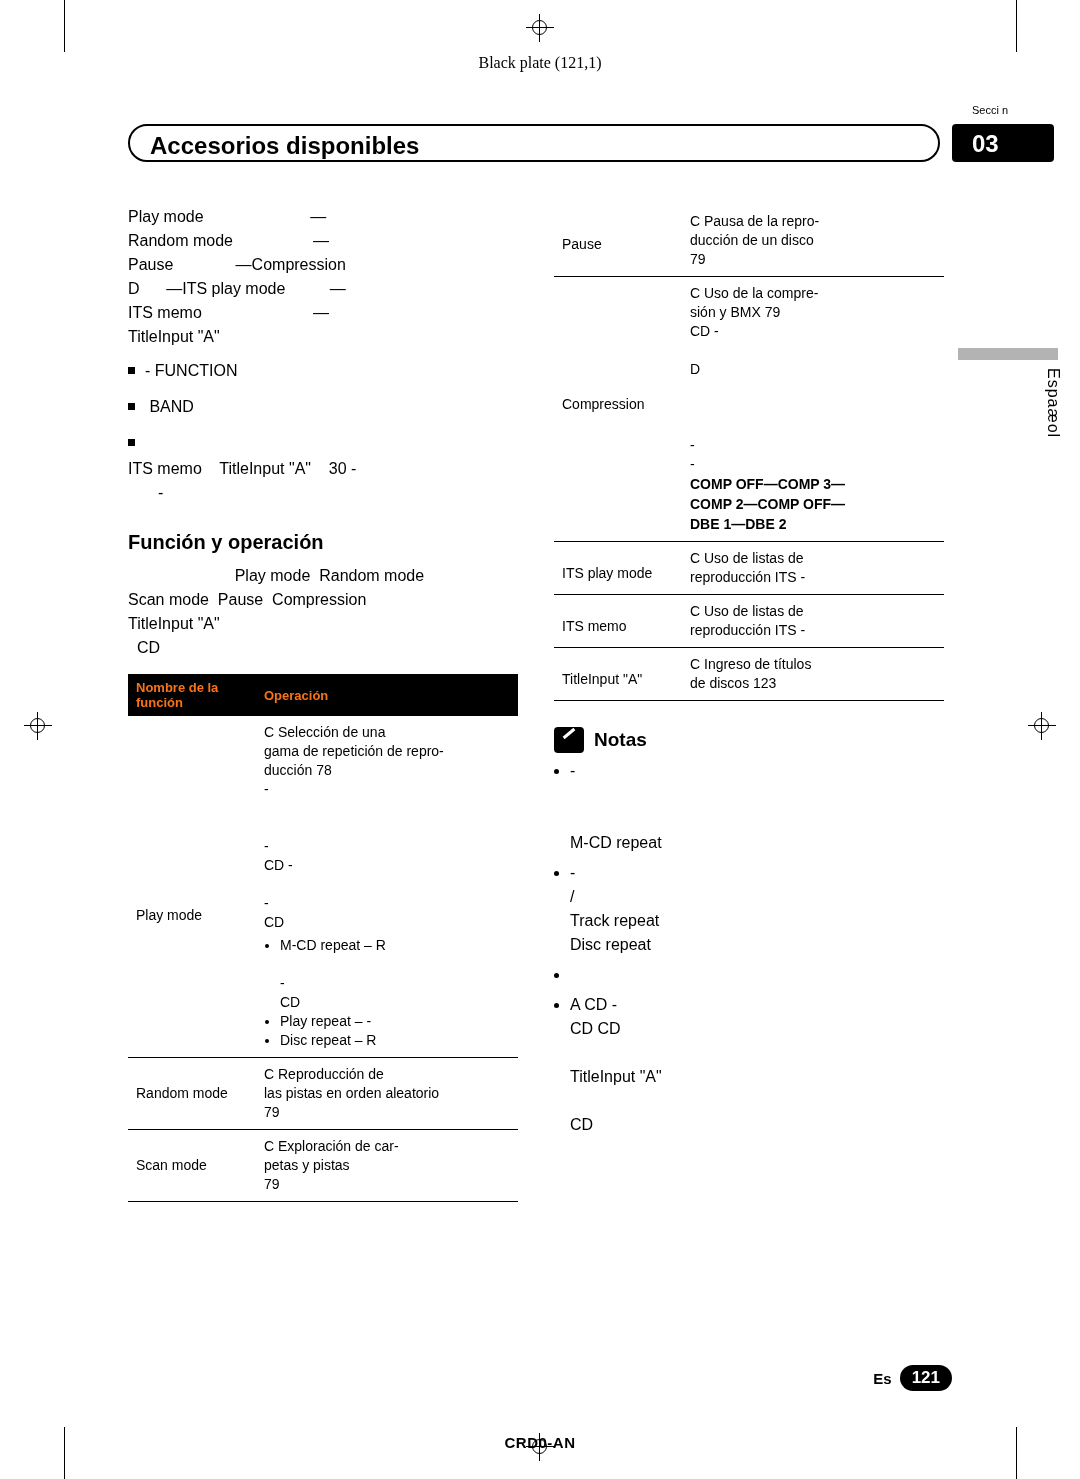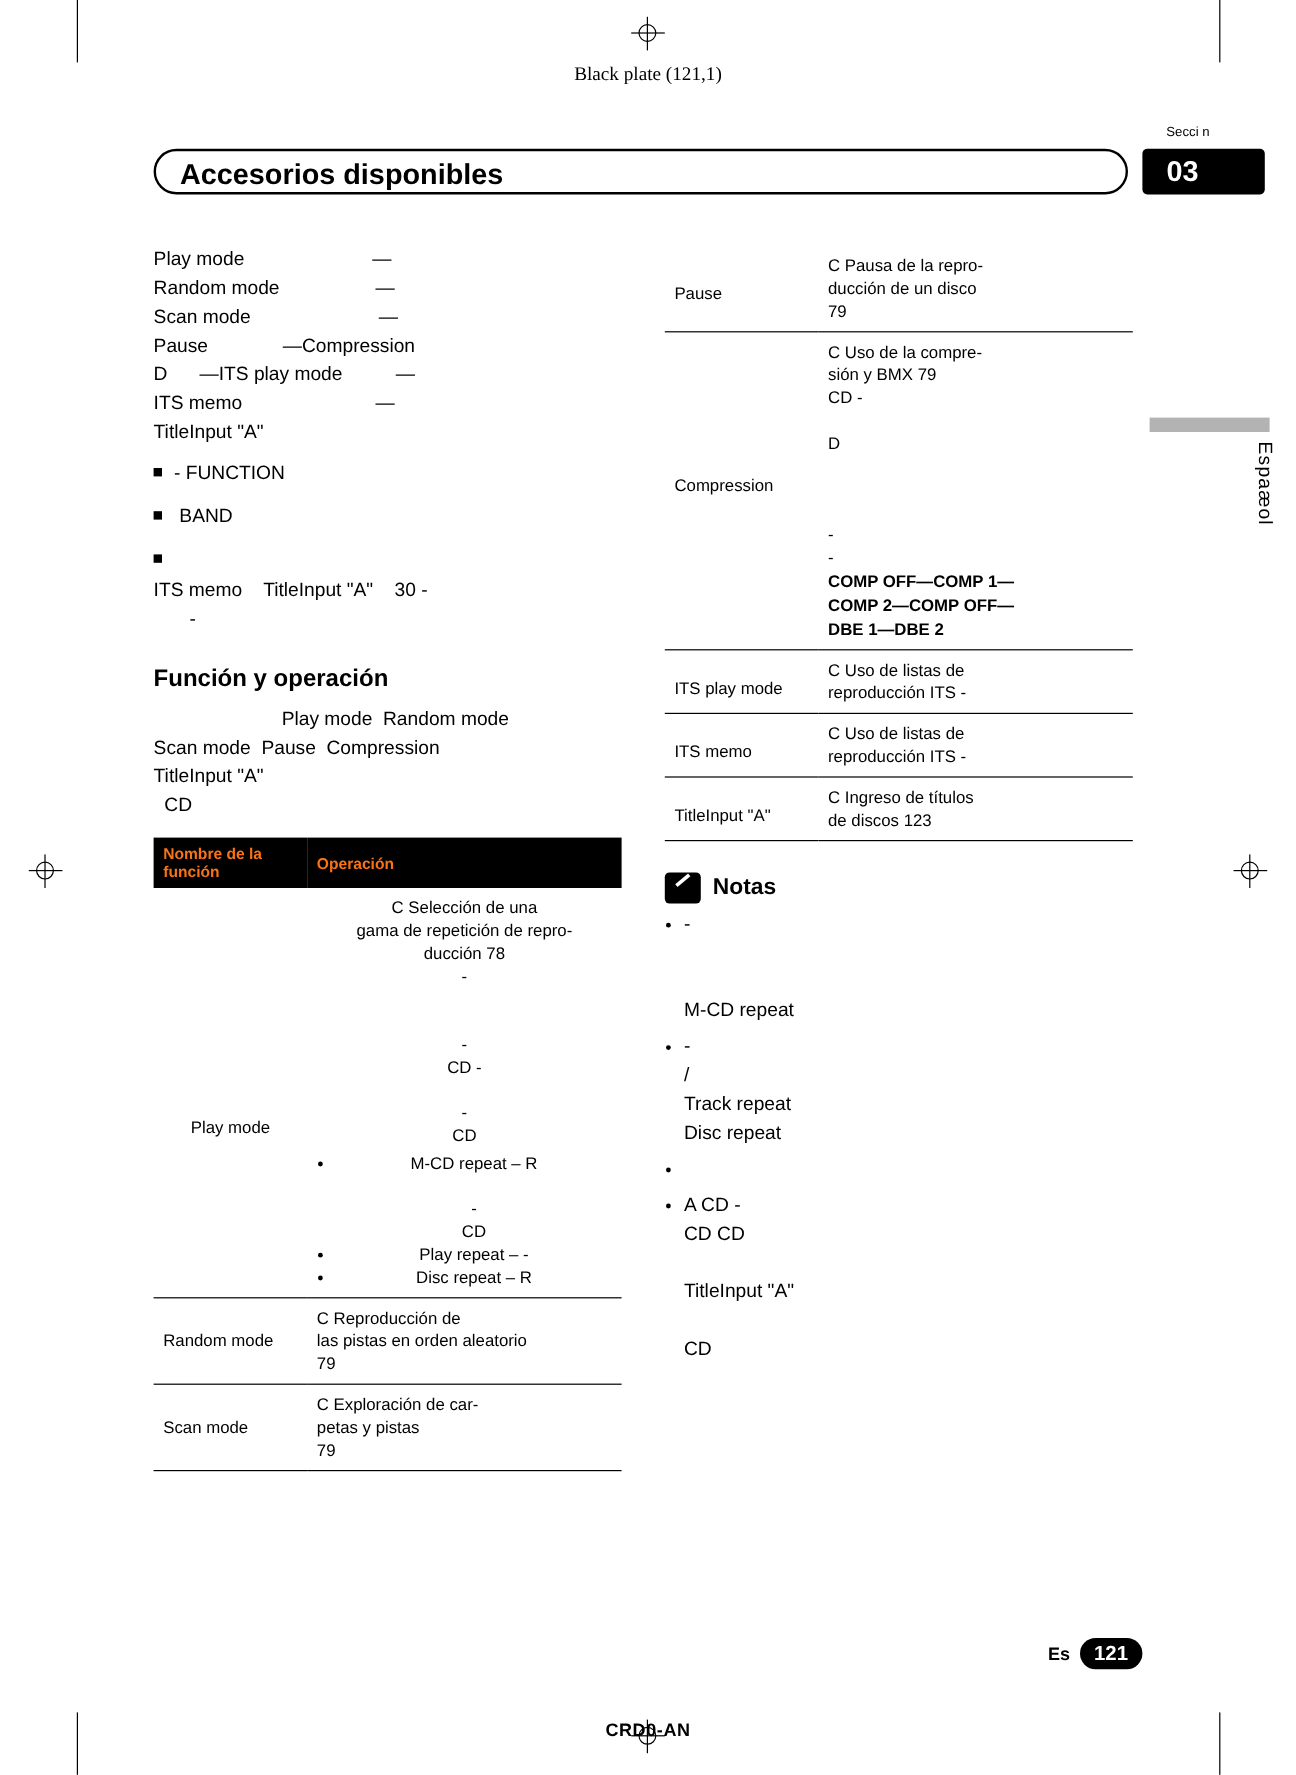--- a/index.html
+++ b/index.html
@@ -182,21 +182,21 @@
     text-align: left;
     padding: 6px 8px;
   }
   table.fn td {
     vertical-align: top;
     padding: 7px 8px 7px 8px;
     border-bottom: 1px solid #000;
     line-height: 19px;
     font-size: 14px;
   }
-  table.fn tr.norule td { border-bottom: none; text-align: center; }
+  table.fn tr.norule td { border-bottom: none; }
   table.fn td.name { width: 112px; }
   table.fn td.op { }
   table.fn .topline td { border-top: 1px solid #000; }
 
   
   .notas-head {
     display: flex;
     align-items: center;
     margin-top: 26px;
     margin-bottom: 6px;
@@ -281,21 +281,20 @@
 <div class="chapter-box">
   <span>03</span>
 </div>
 
 <div class="side-tab"></div>
 <div class="side-lang">Espaæol</div>
 
 <div class="col col-left">
   <div class="line">Play mode                        —</div>
   <div class="line">Random mode                  —</div>
-  <div class="line">Scan mode                        —</div>
   <div class="line">Pause              —Compression</div>
   <div class="line">D      —ITS play mode          —</div>
   <div class="line">ITS memo                         —</div>
   <div class="line">TitleInput "A"</div>
 
   <div class="bullet-sq" style="margin-top:10px;">
     <span class="sq"></span><span>-
             FUNCTION</span>
   </div>
   <div class="bullet-sq" style="margin-top:12px;">
@@ -379,21 +378,21 @@
      CD -
 
 D
 
 
 
           -
           -
 </div>
         <div style="font-weight:bold; line-height:20px;">
-          <div>COMP OFF—COMP 1—</div>
+          <div>COMP OFF—COMP 3—</div>
           <div>COMP 2—COMP OFF—</div>
           <div>DBE 1—DBE 2</div>
         </div>
       </td>
     </tr>
     <tr>
       <td class="name" style="padding-top:22px;">ITS play mode</td>
       <td class="op" style="white-space:pre-line;">C             Uso de listas de
 reproducción ITS  -</td>
     </tr>

